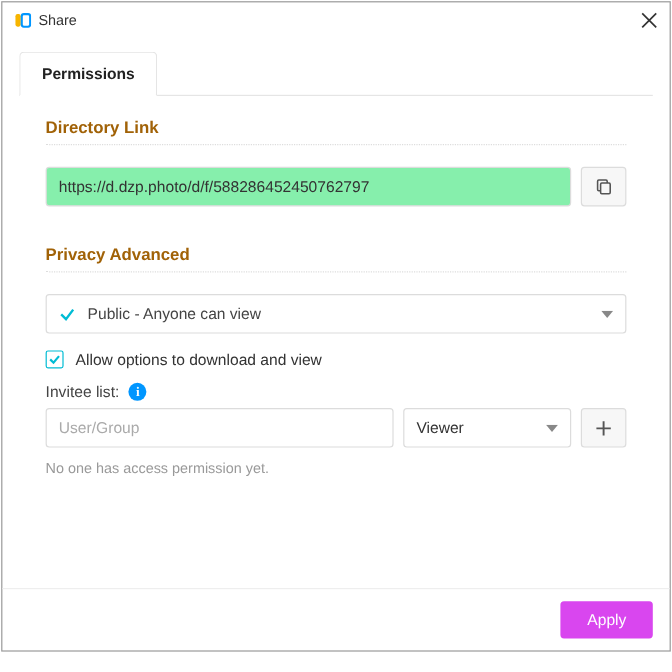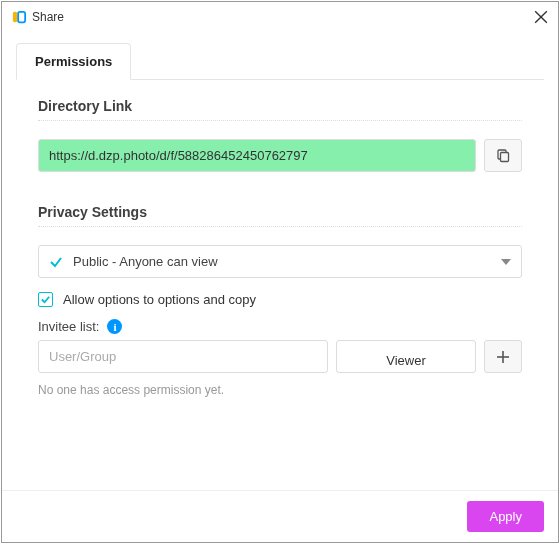--- a/index.html
+++ b/index.html
@@ -34,21 +34,21 @@
     border: 1px solid transparent; cursor: pointer;
     position: relative; bottom: -1px;
   }
   .tab.active {
     color: #222; font-weight: 600;
     border: 1px solid #e5e5e5; border-bottom: 1px solid #fff;
     border-radius: 4px 4px 0 0; background: #fff;
   }
   .content { padding: 18px 36px; flex: 1; overflow: auto; }
   .section-title {
-    font-size: 14px; font-weight: 700; color: #404040;
+    font-size: 14px; font-weight: 700; color: #a16207;
     padding-bottom: 6px; margin-bottom: 18px;
     border-bottom: 1px dotted #ddd;
   }
   .row-link { display: flex; gap: 8px; margin-bottom: 32px; }
   .link-input {
     flex: 1; height: 33px; border: 1px solid #dcdcdc; border-radius: 3px;
     padding: 0 10px; font-size: 13px; color: #333; background:#86efac;
   }
   .copy-btn {
     width: 38px; height: 33px; border: 1px solid #dcdcdc; border-radius: 3px;
@@ -77,21 +77,21 @@
     font-size:11px; font-weight:700; font-family: Georgia, serif;
   }
   .invitee-row { display:flex; gap:8px; }
   .invitee-input {
     flex:1; height:33px; border:1px solid #dcdcdc; border-radius:3px;
     padding:0 10px; font-size:13px; color:#333;
   }
   .invitee-input::placeholder { color:#aaa; }
   .role-select {
     width:140px; height:33px; border:1px solid #dcdcdc; border-radius:3px;
-    display:flex; align-items:center; padding:12px 10px; cursor:pointer;flex-direction:column;
+    display:flex; align-items:center; padding:0 10px; cursor:pointer;
   }
   .role-select .val { flex:1; }
   .add-btn {
     width:38px; height:33px; border:1px solid #dcdcdc; border-radius:3px;
     background:#f7f7f7; display:flex; align-items:center; justify-content:center;
     cursor:pointer;
   }
   .empty-text { margin-top:10px; color:#999; font-size:12px; }
   .footer {
     border-top:1px solid #eee;
@@ -127,39 +127,39 @@
     <div class="row-link">
       <input class="link-input" readonly="" value="https://d.dzp.photo/d/f/588286452450762797" style="">
       <div class="copy-btn">
         <svg width="14" height="14" viewBox="0 0 14 14">
           <rect x="2" y="1" width="8" height="9" rx="1" fill="none" stroke="#555" stroke-width="1.3"></rect>
           <rect x="4.5" y="3.5" width="8" height="9" rx="1" fill="#f7f7f7" stroke="#555" stroke-width="1.3"></rect>
         </svg>
       </div>
     </div>
 
-    <div class="section-title">Privacy Settings</div>
+    <div class="section-title">Privacy Advanced</div>
 
     <div class="privacy-select">
       <svg class="check" width="14" height="14" viewBox="0 0 14 14">
         <polyline points="2,7 6,11 12,3" fill="none" stroke="#00bcd4" stroke-width="2"></polyline>
       </svg>
       <span class="val">Public - Anyone can view</span>
       <svg class="caret" width="10" height="6" viewBox="0 0 10 6">
         <polygon points="0,0 10,0 5,6" fill="#888"></polygon>
       </svg>
     </div>
 
     <div class="chk-row">
       <div class="chk">
         <svg viewBox="0 0 12 12">
           <polyline points="2,6 5,9 10,3" fill="none" stroke="#00bcd4" stroke-width="2"></polyline>
         </svg>
       </div>
-      <span>Allow options to options and copy</span>
+      <span>Allow options to download and view</span>
     </div>
 
     <div class="invitee-label-row">
       <span>Invitee list:</span>
       <span class="info-icon">i</span>
     </div>
 
     <div class="invitee-row">
       <input class="invitee-input" placeholder="User/Group" style="">
       <div class="role-select">

